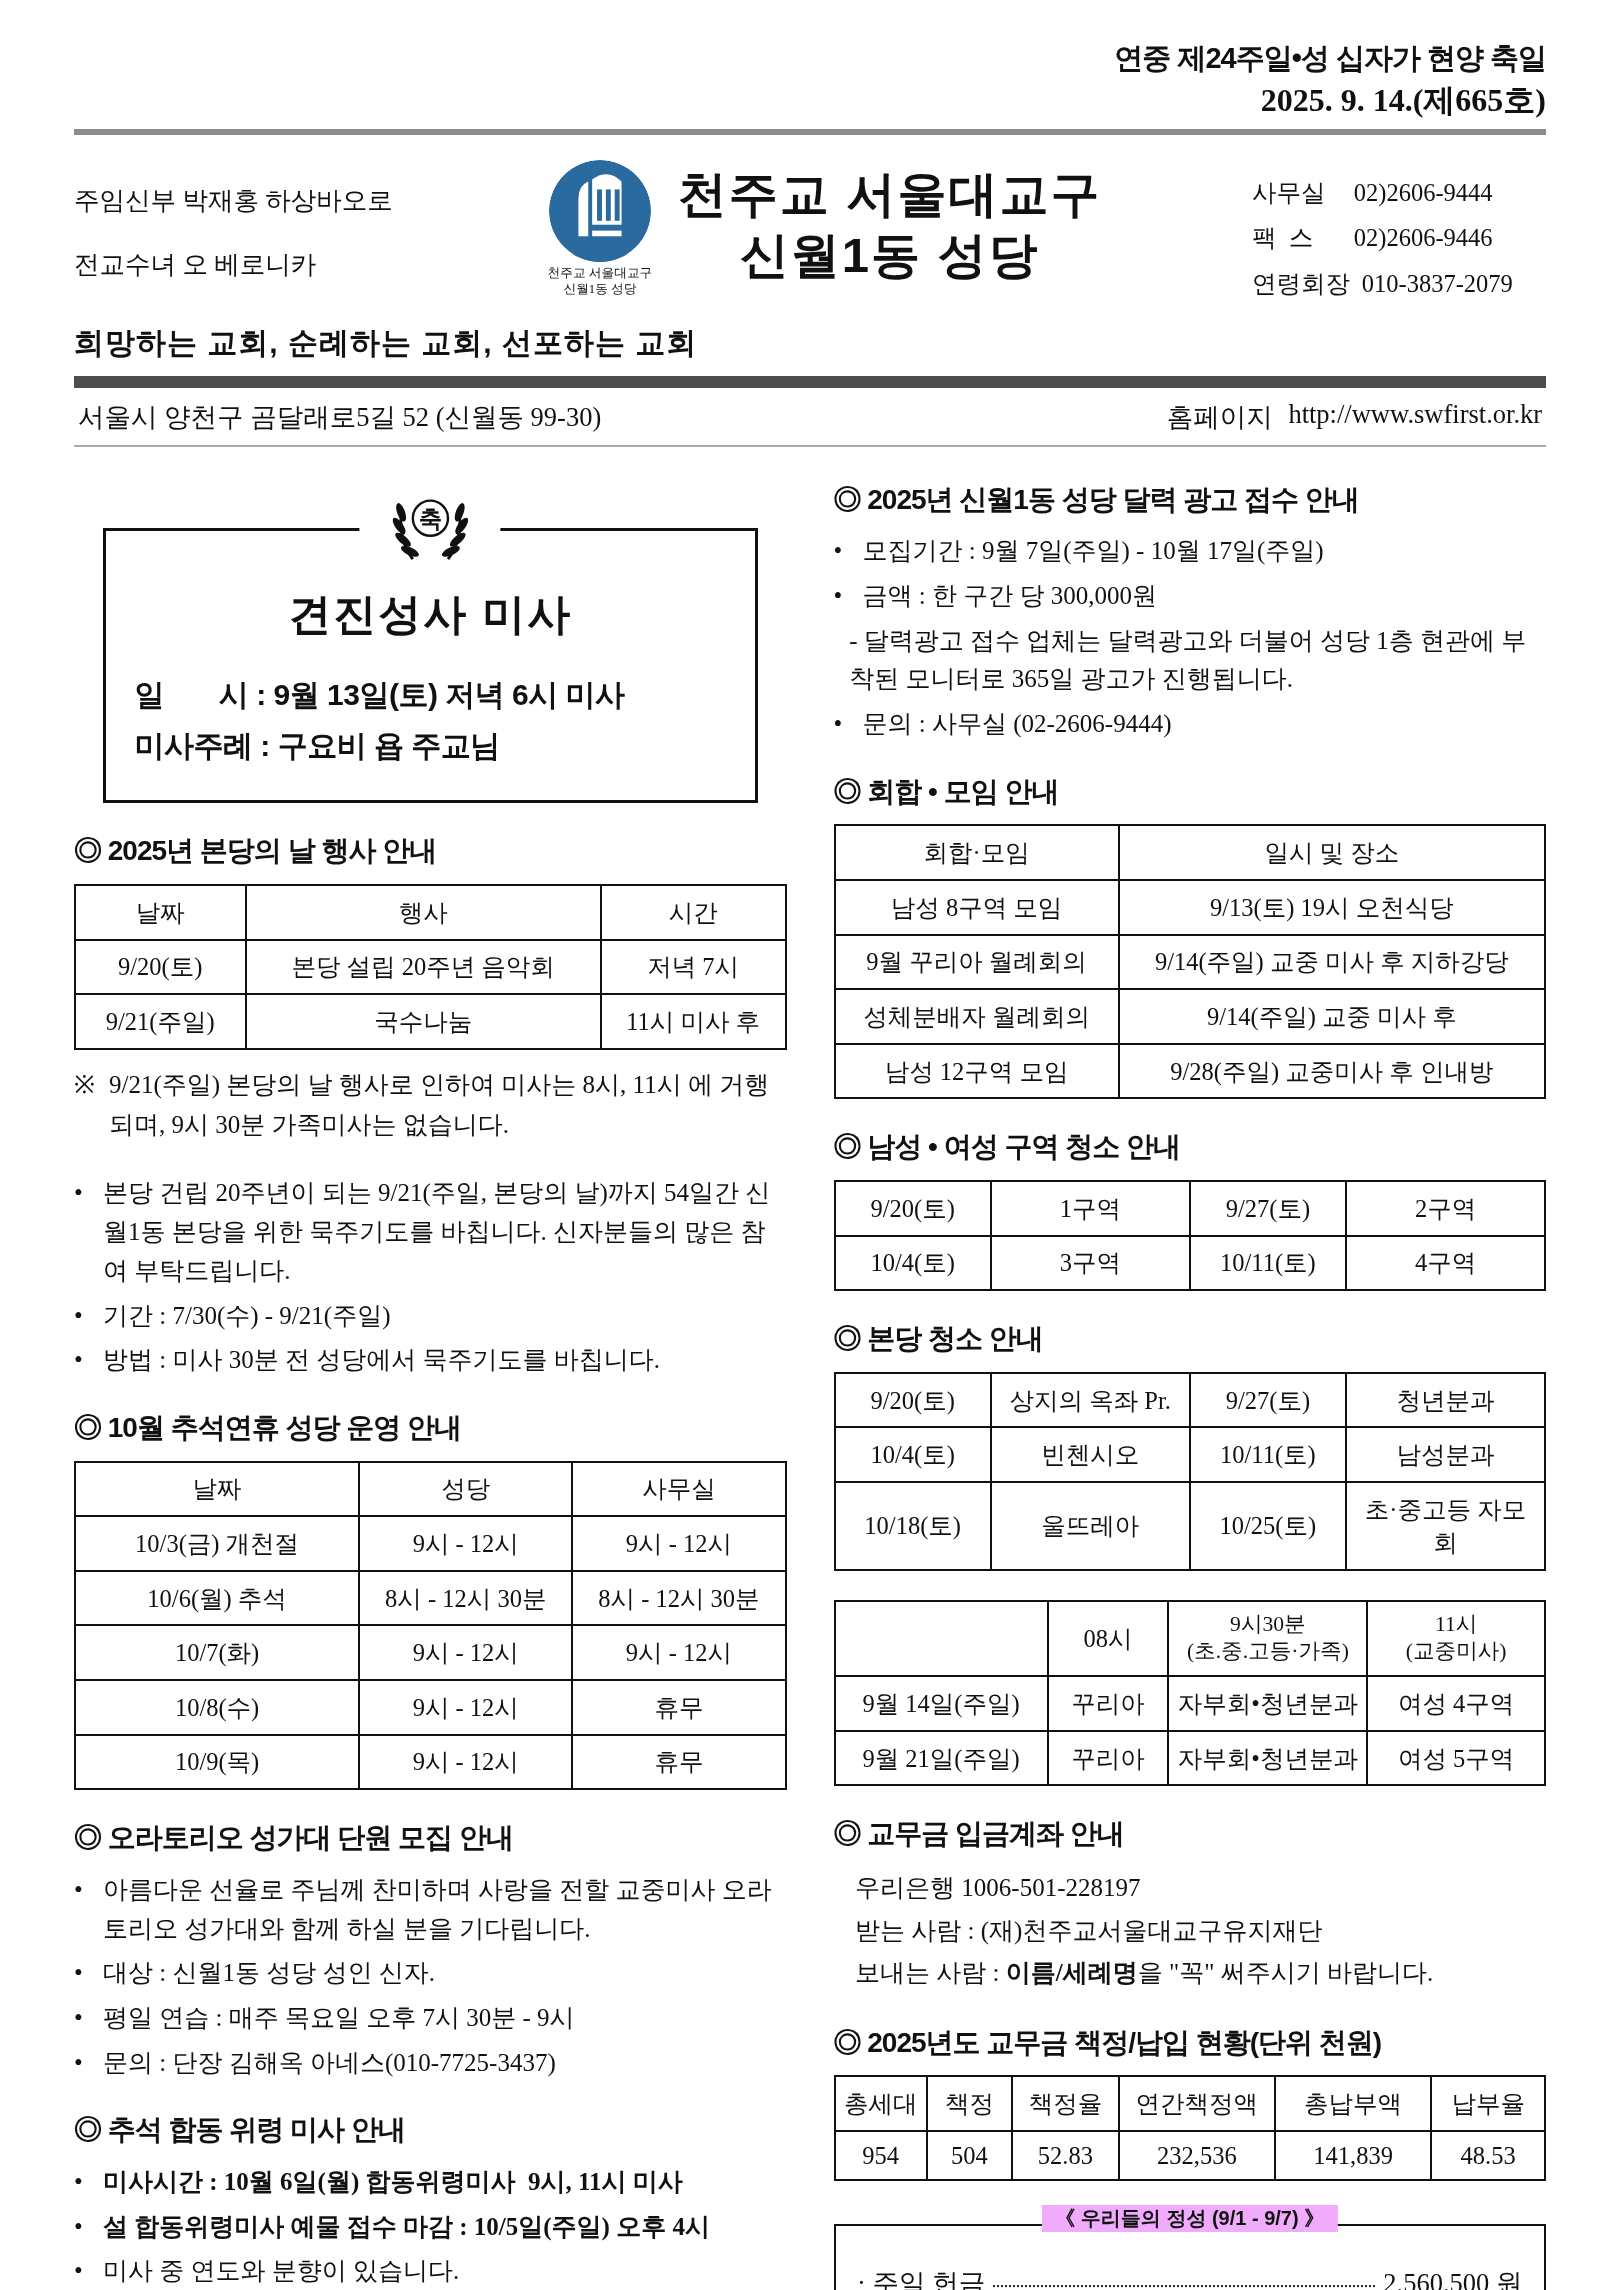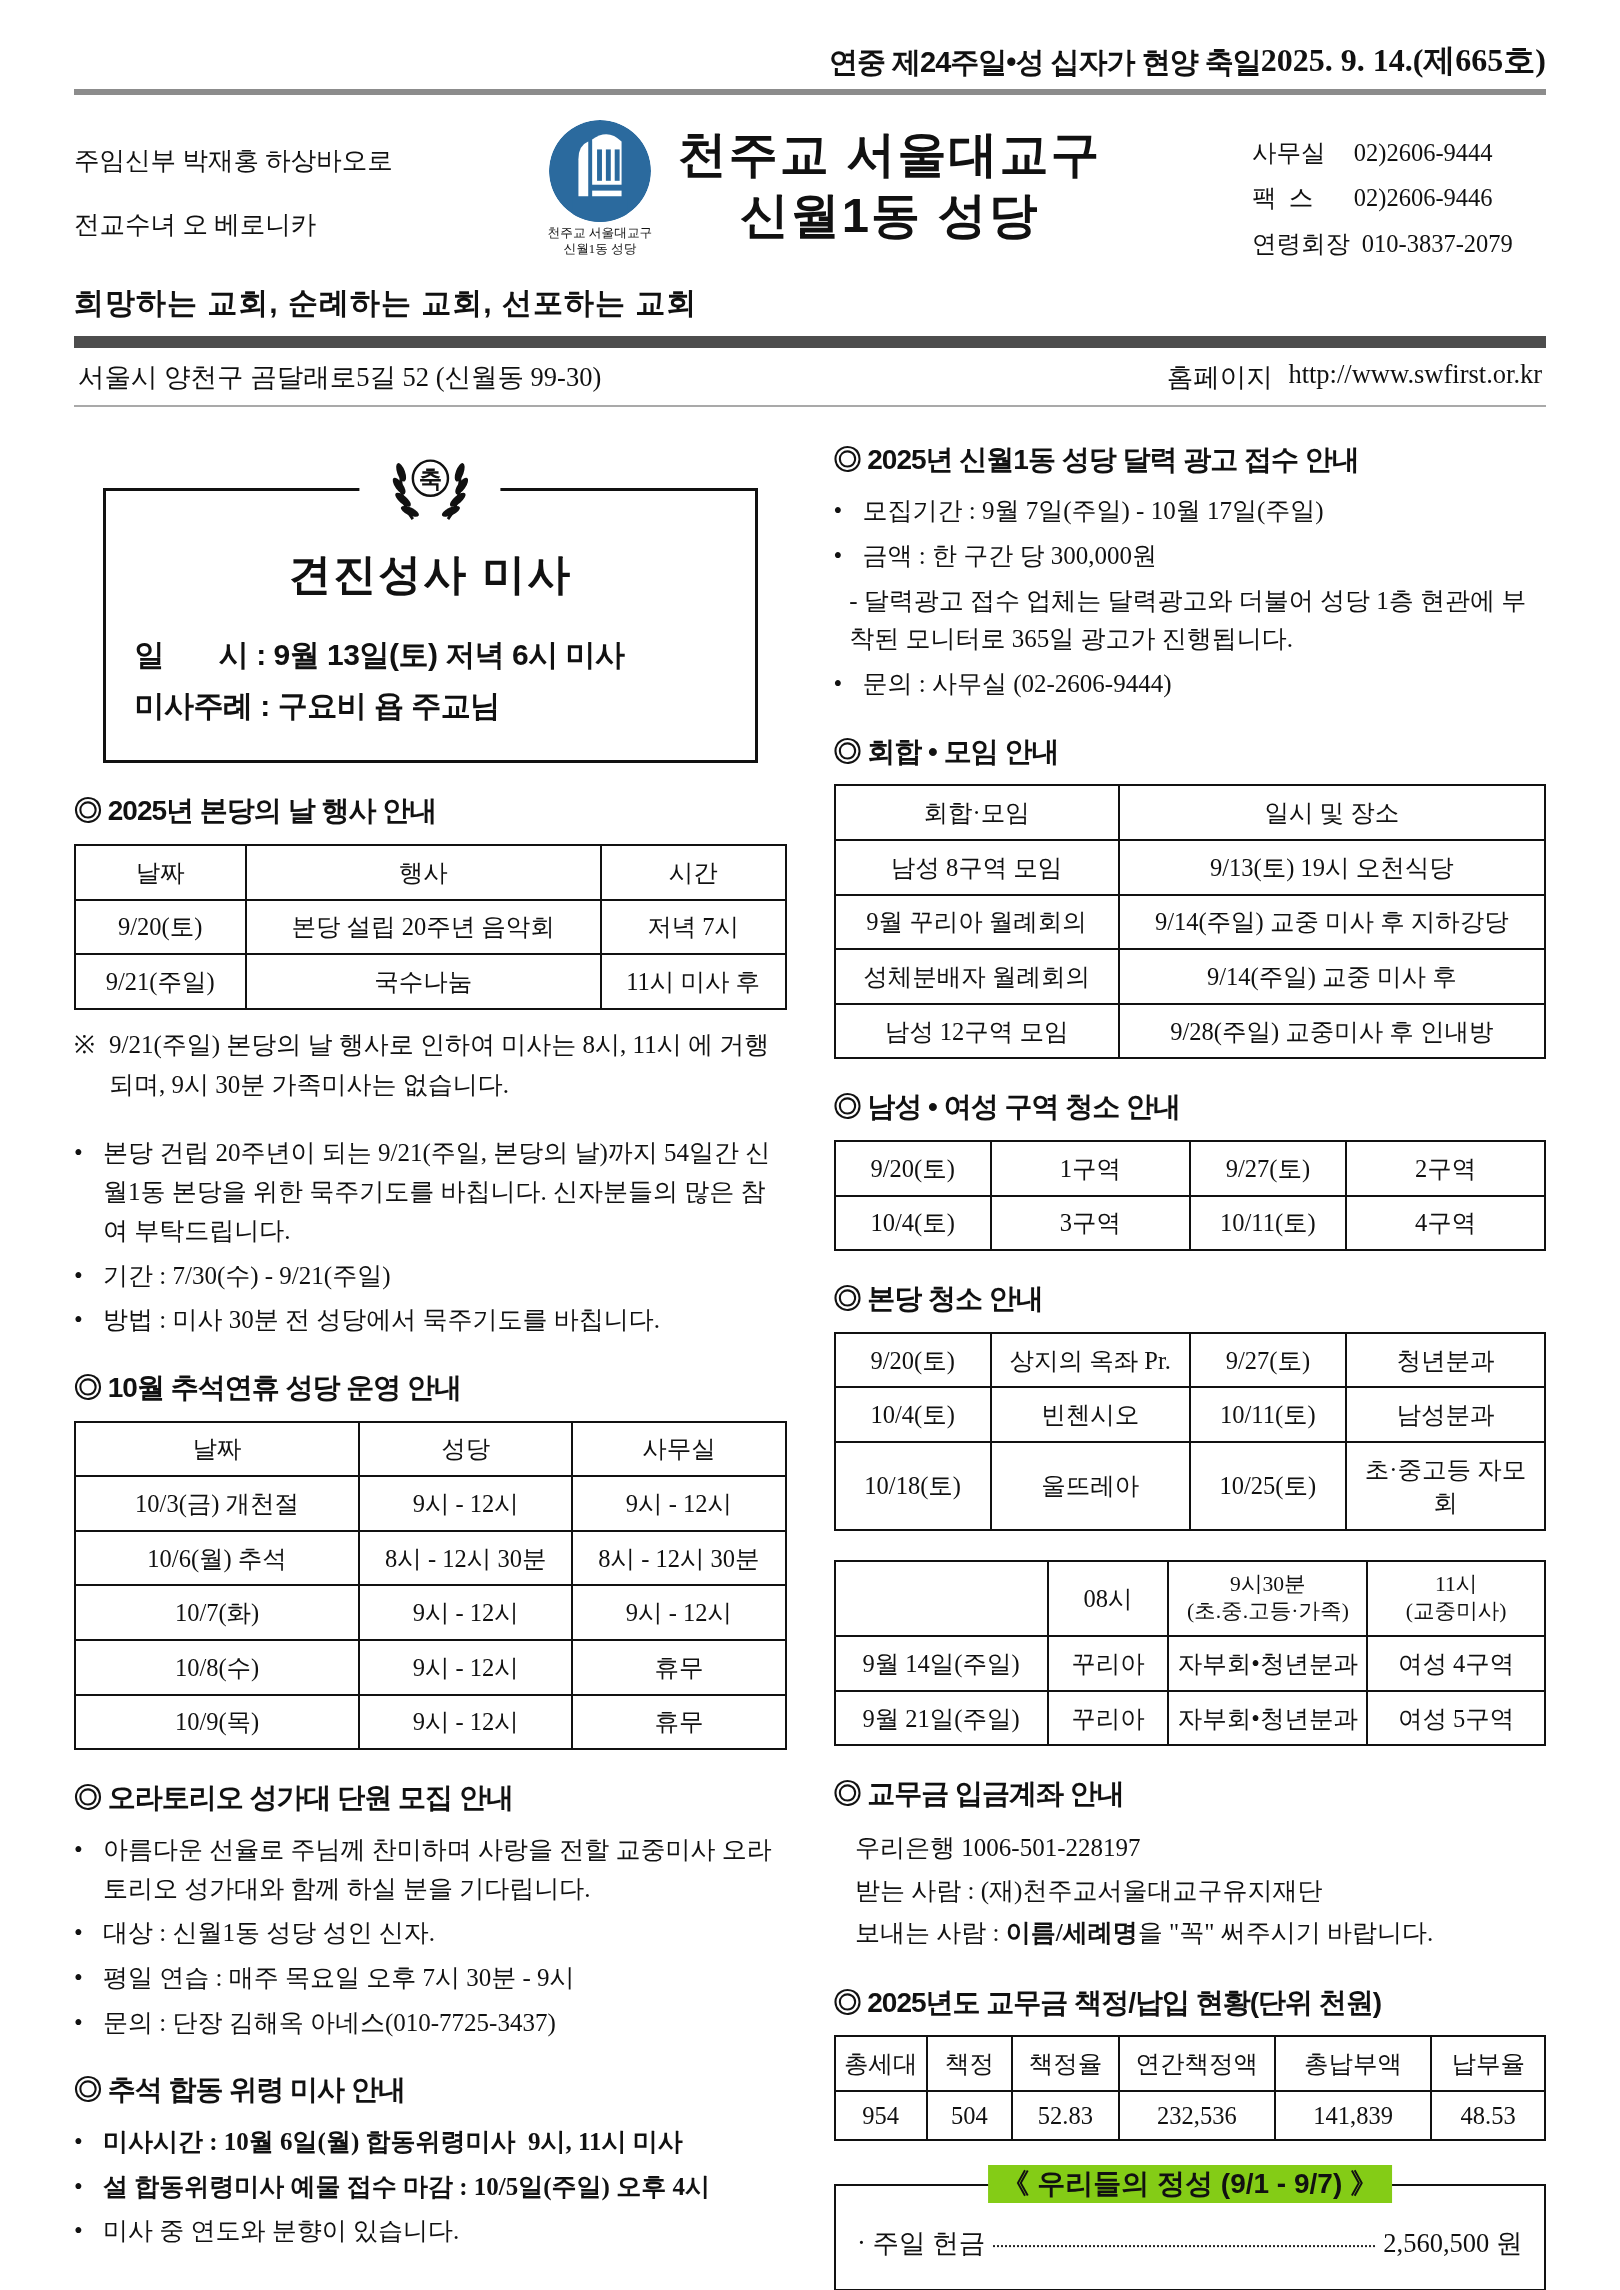--- a/index.html
+++ b/index.html
@@ -6,21 +6,21 @@
   .page{
     position:relative;width:1620px;min-height:2291px;margin:0 auto;
     background:#ffffff;color:#111;
     font-family:"Liberation Serif", serif;
     box-sizing:border-box;padding:39px 74px 59px 74px;
   }
   .gothic{font-family:"Liberation Sans", sans-serif;font-weight:bold;}
   .prewrap{white-space:pre-wrap;}
 
   
-  .feast-row{display:flex;justify-content:flex-end;align-items:flex-end;}
+  .feast-row{display:flex;justify-content:space-between;align-items:flex-end;flex-direction:column;}
   .feast{font-size:29px;letter-spacing:-1px;}
   .issue{font-size:32px;font-family:"Liberation Serif",serif;font-weight:bold;}
   .rule-feast{height:5.9px;background:#8c8c8c;margin-top:5.9px;}
 
   .head-grid{display:flex;align-items:flex-start;margin-top:25.5px;}
   .head-left{width:323px;font-size:25.5px;line-height:1.5;padding-top:21.6px;}
   .head-left div{margin-bottom:25.5px;}
   .head-center{flex:1;display:flex;justify-content:center;align-items:flex-start;gap:25.5px;}
   .logo-wrap{text-align:center;}
   .logo-circle{width:102px;height:102px;border-radius:50%;position:relative;overflow:hidden;margin:0 auto;}
@@ -61,21 +61,21 @@
   .confirm-title{text-align:center;font-size:43px;letter-spacing:2px;margin-bottom:25.5px;}
   .confirm-line{font-size:30px;line-height:1.7;letter-spacing:-0.5px;}
 
   
   .acct-line{font-size:25px;line-height:1.7;margin-left:21.6px;}
 
   
   .offer-wrap{position:relative;margin-top:43px;}
   .offer-box{border:2.9px solid #111;padding:29px 21.6px 17.6px 21.6px;}
   .offer-title{position:absolute;top:-19.6px;left:50%;transform:translateX(-50%);
-    background:#84cc16;padding:0 13.7px;font-size:28px;white-space:nowrap;}
+    background:#f0abfc;padding:0 13.7px;font-size:20px;white-space:nowrap;}
   .leader-row{display:flex;align-items:baseline;font-size:26.5px;margin:9.8px 0;}
   .leader{flex:1;border-bottom:2.9px dotted #222;margin:0 7.8px;transform:translateY(-4.9px);}
   .b{font-weight:bold;}
 </style>
 </head>
 <body>
 
 <div class="page">
 
   <div class="feast-row">

